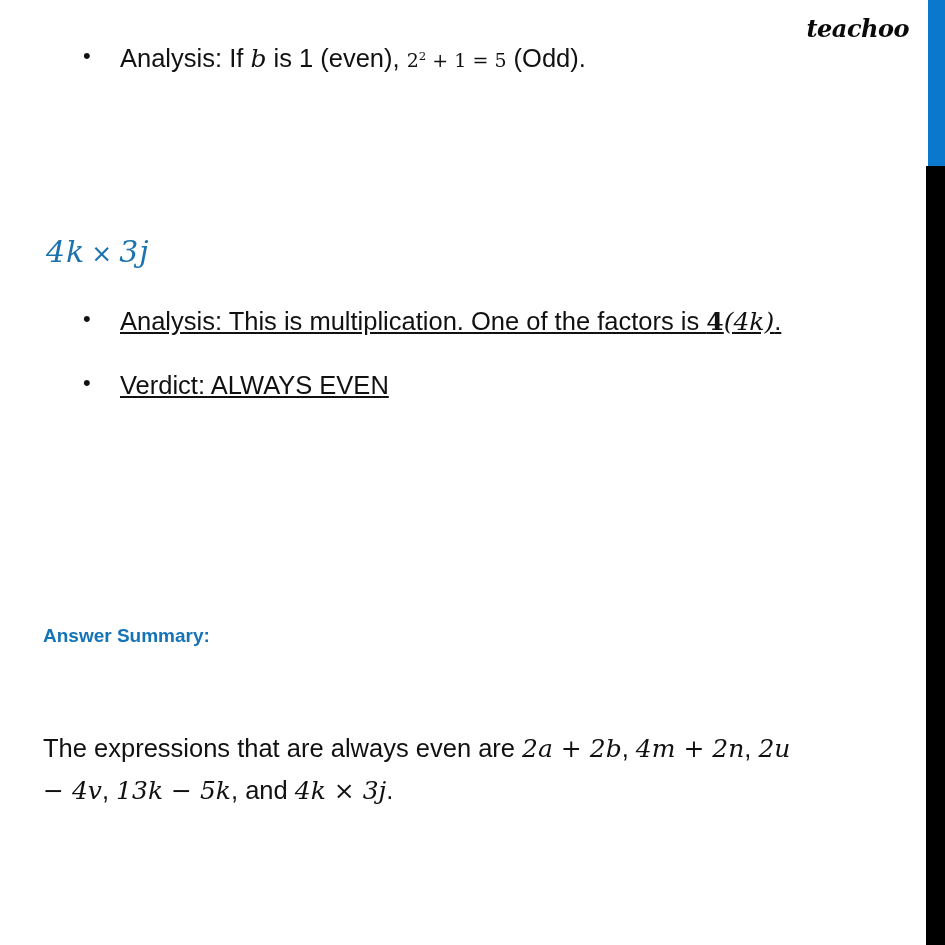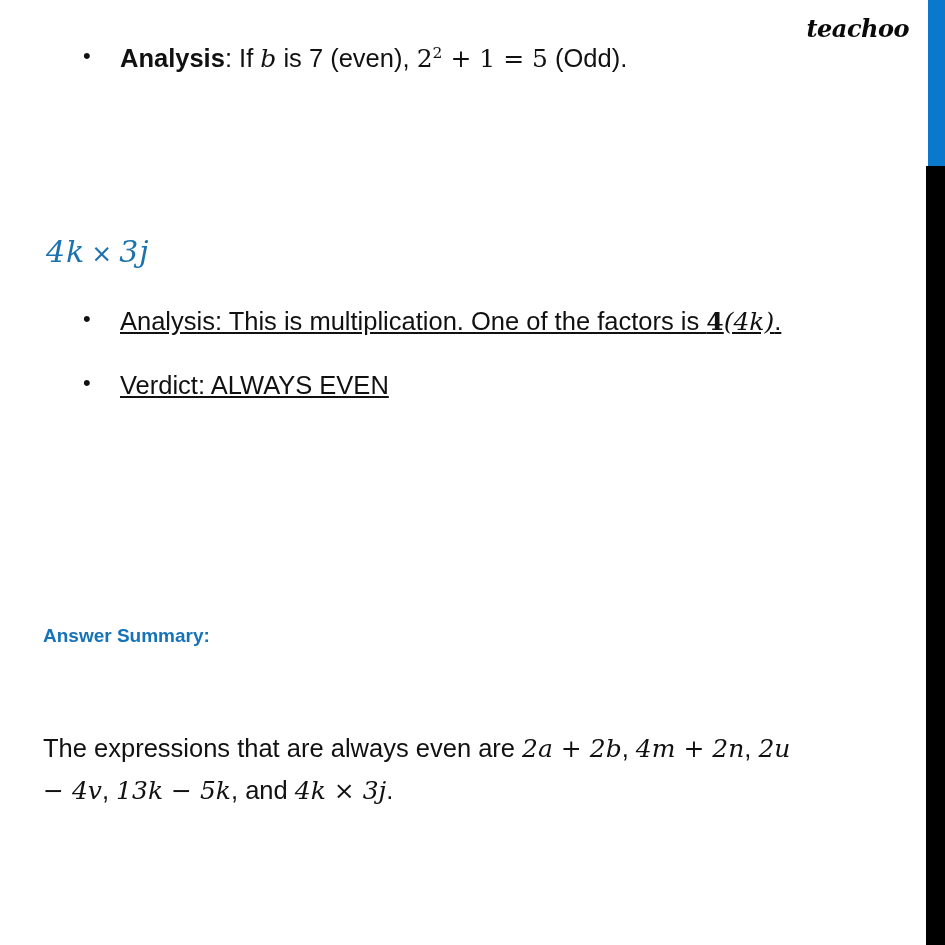--- a/index.html
+++ b/index.html
@@ -82,34 +82,34 @@
   }
 
   .math {
     font-family: "DejaVu Serif", serif;
     font-style: italic;
     font-size: 25px;
   }
   .math-up {
     font-family: "DejaVu Serif", serif;
     font-style: normal;
-    font-size: 25px;
+    font-size: 19px;
   }
   .math-bold {
     font-family: "DejaVu Serif", serif;
     font-style: normal;
     font-weight: bold;
     font-size: 25px;
   }
   .math sup, .math-up sup {
     font-size: 0.62em;
     vertical-align: super;
     font-style: normal;
   }
-  .b { font-weight: bold; }
+  .b { font-weight: normal; }
 
   
   #block-one { position: absolute; left: 0; top: 42px; width: 890px; }
 
   
   #expr-heading {
     position: absolute;
     left: 46px;
     top: 234px;
     font-family: "DejaVu Serif", serif;
@@ -155,21 +155,21 @@
 
 <div id="edge-bar-blue"></div>
 <div id="edge-bar-black"></div>
 
 <div id="brand">teachoo</div>
 
 <div id="content">
 
   <ul class="bullets" id="block-one">
     <li>
-      <span class="b">Analysis</span><span>:</span><span> If </span><span class="math">b</span><span> is 7 (even), </span><span class="math-up"><span>2</span><sup>2</sup><span> + 1 = 5</span></span><span> (Odd).</span>
+      <span class="b">Analysis</span><span>:</span><span> If </span><span class="math">b</span><span> is 1 (even), </span><span class="math-up"><span>2</span><sup>2</sup><span> + 1 = 5</span></span><span> (Odd).</span>
     </li>
   </ul>
 
   <div id="expr-heading"><span>4k</span><span class="op">×</span><span>3j</span></div>
 
   <ul class="bullets" id="block-two">
     <li>
       <span>Analysis: This is multiplication. One of the factors is </span><span class="math-bold">4</span><span class="math">(4k)</span><span>.</span>
     </li>
     <li>

